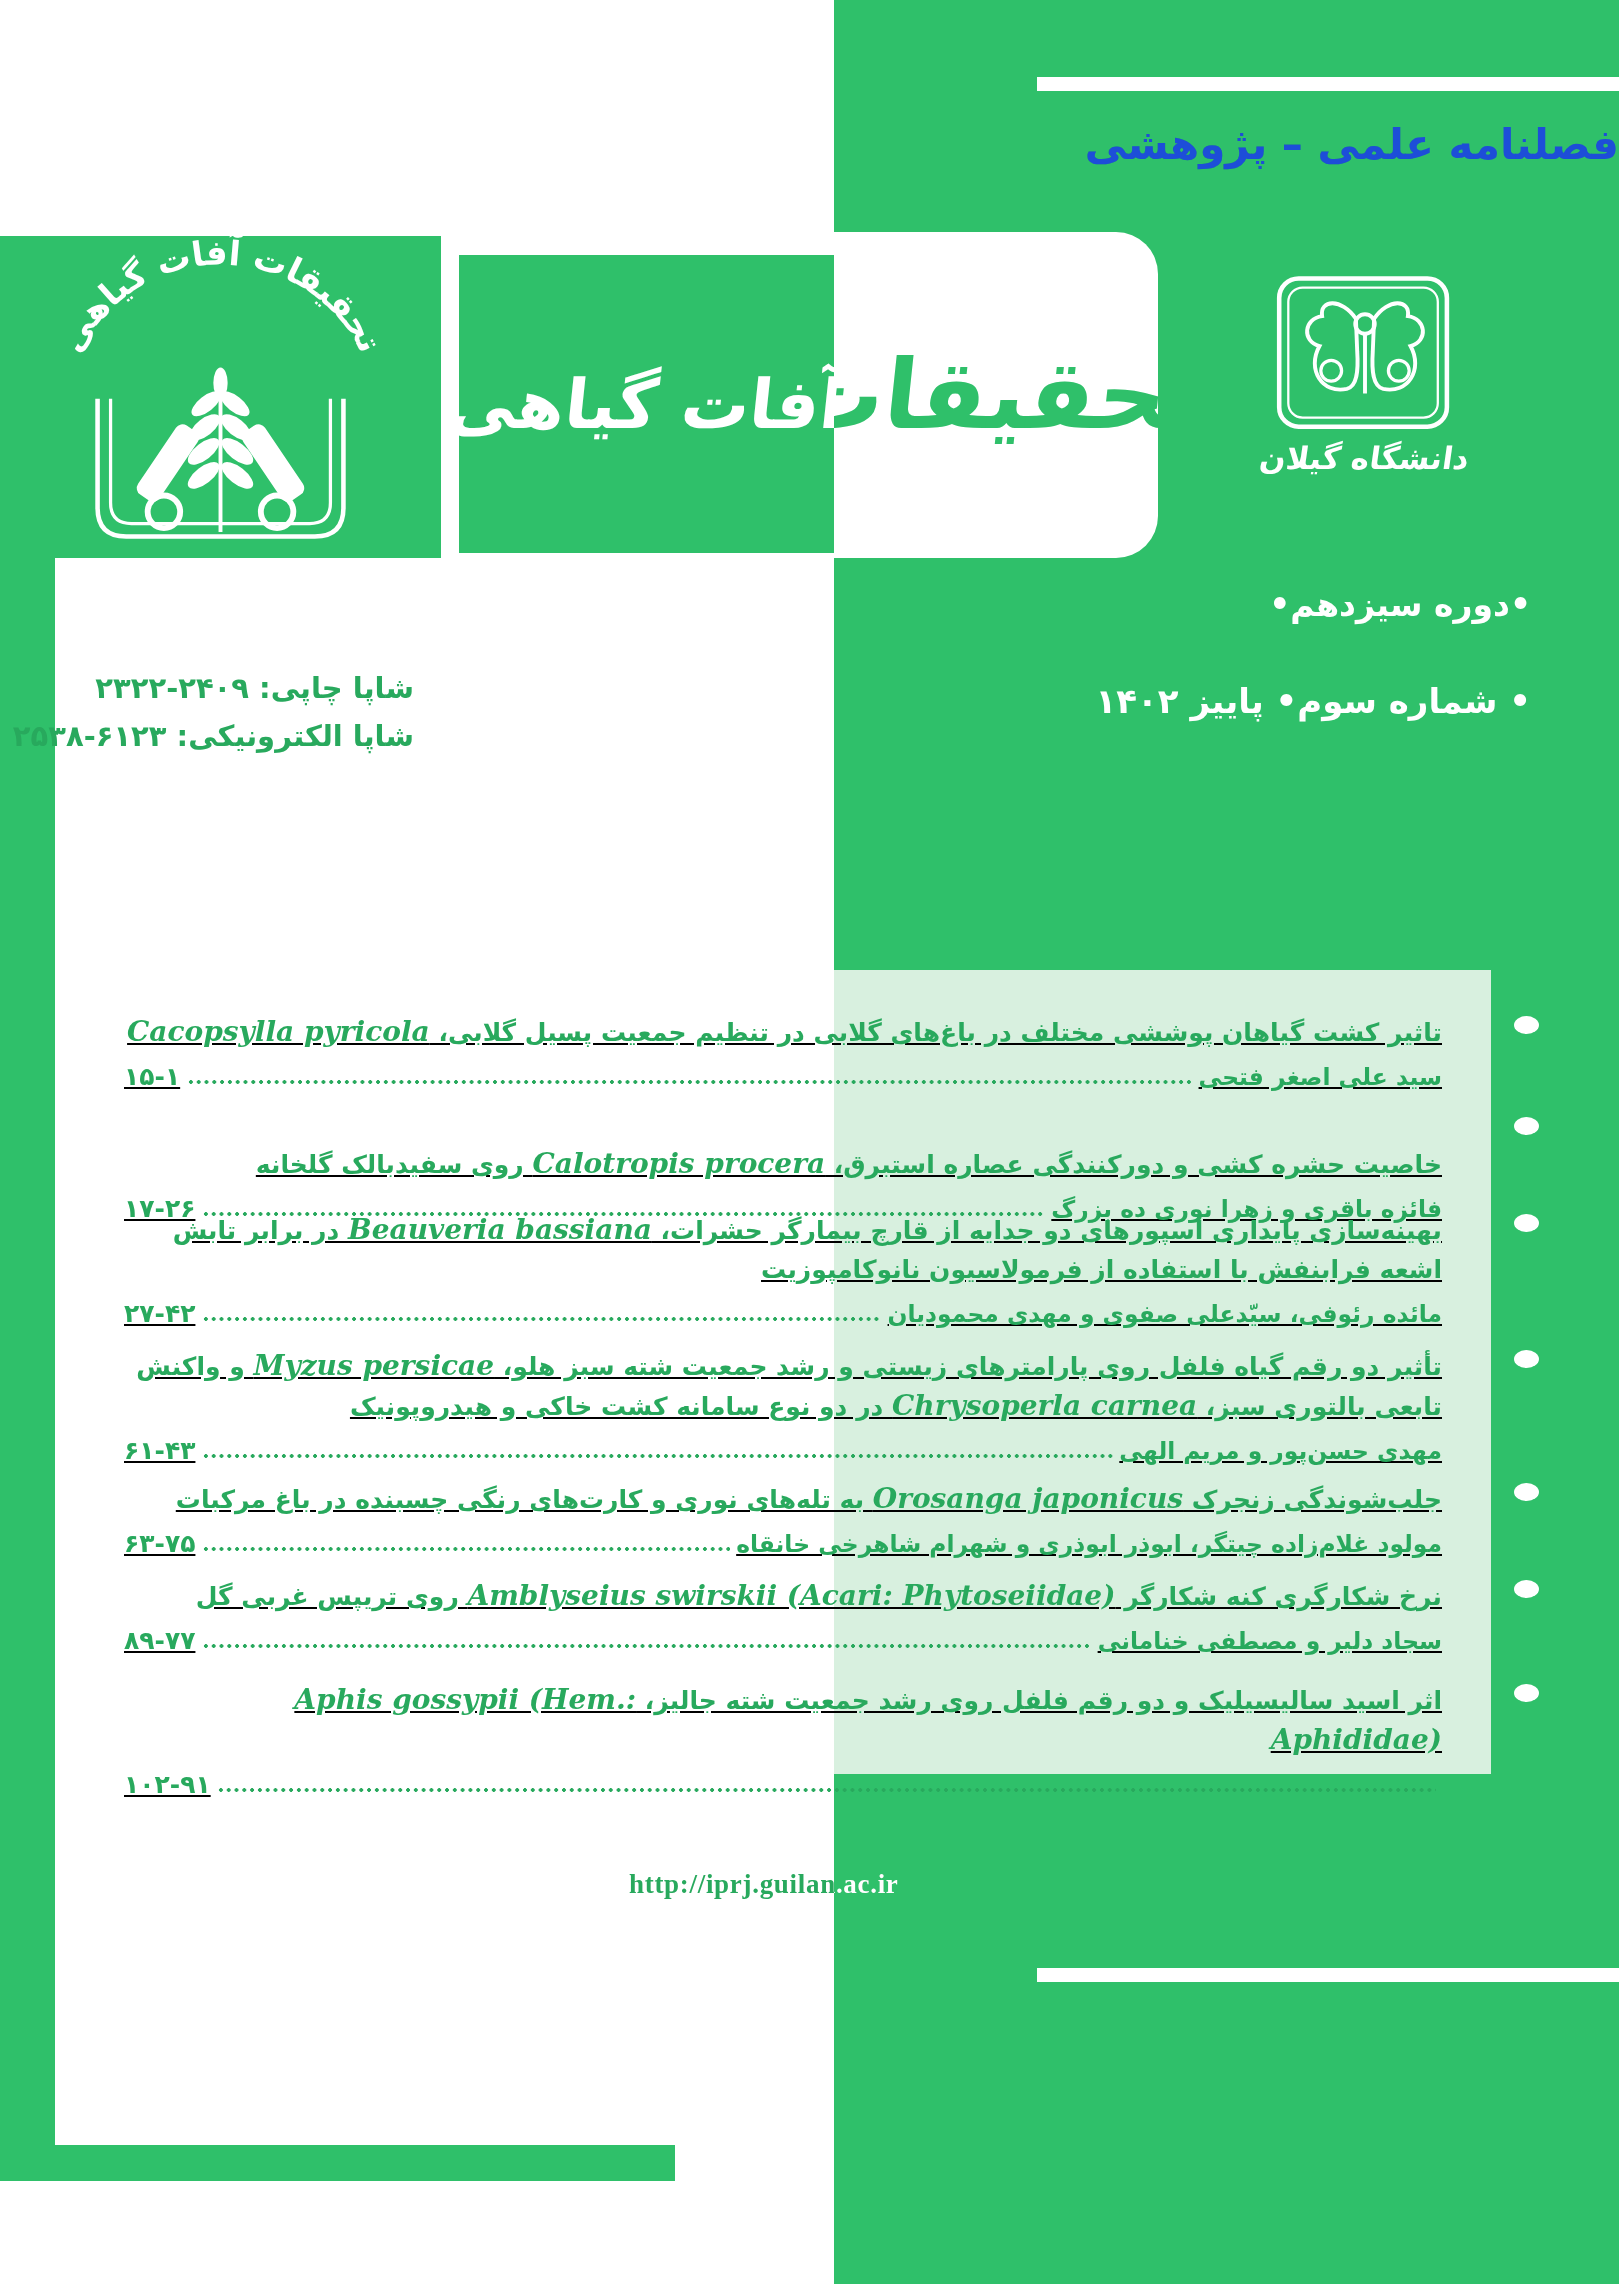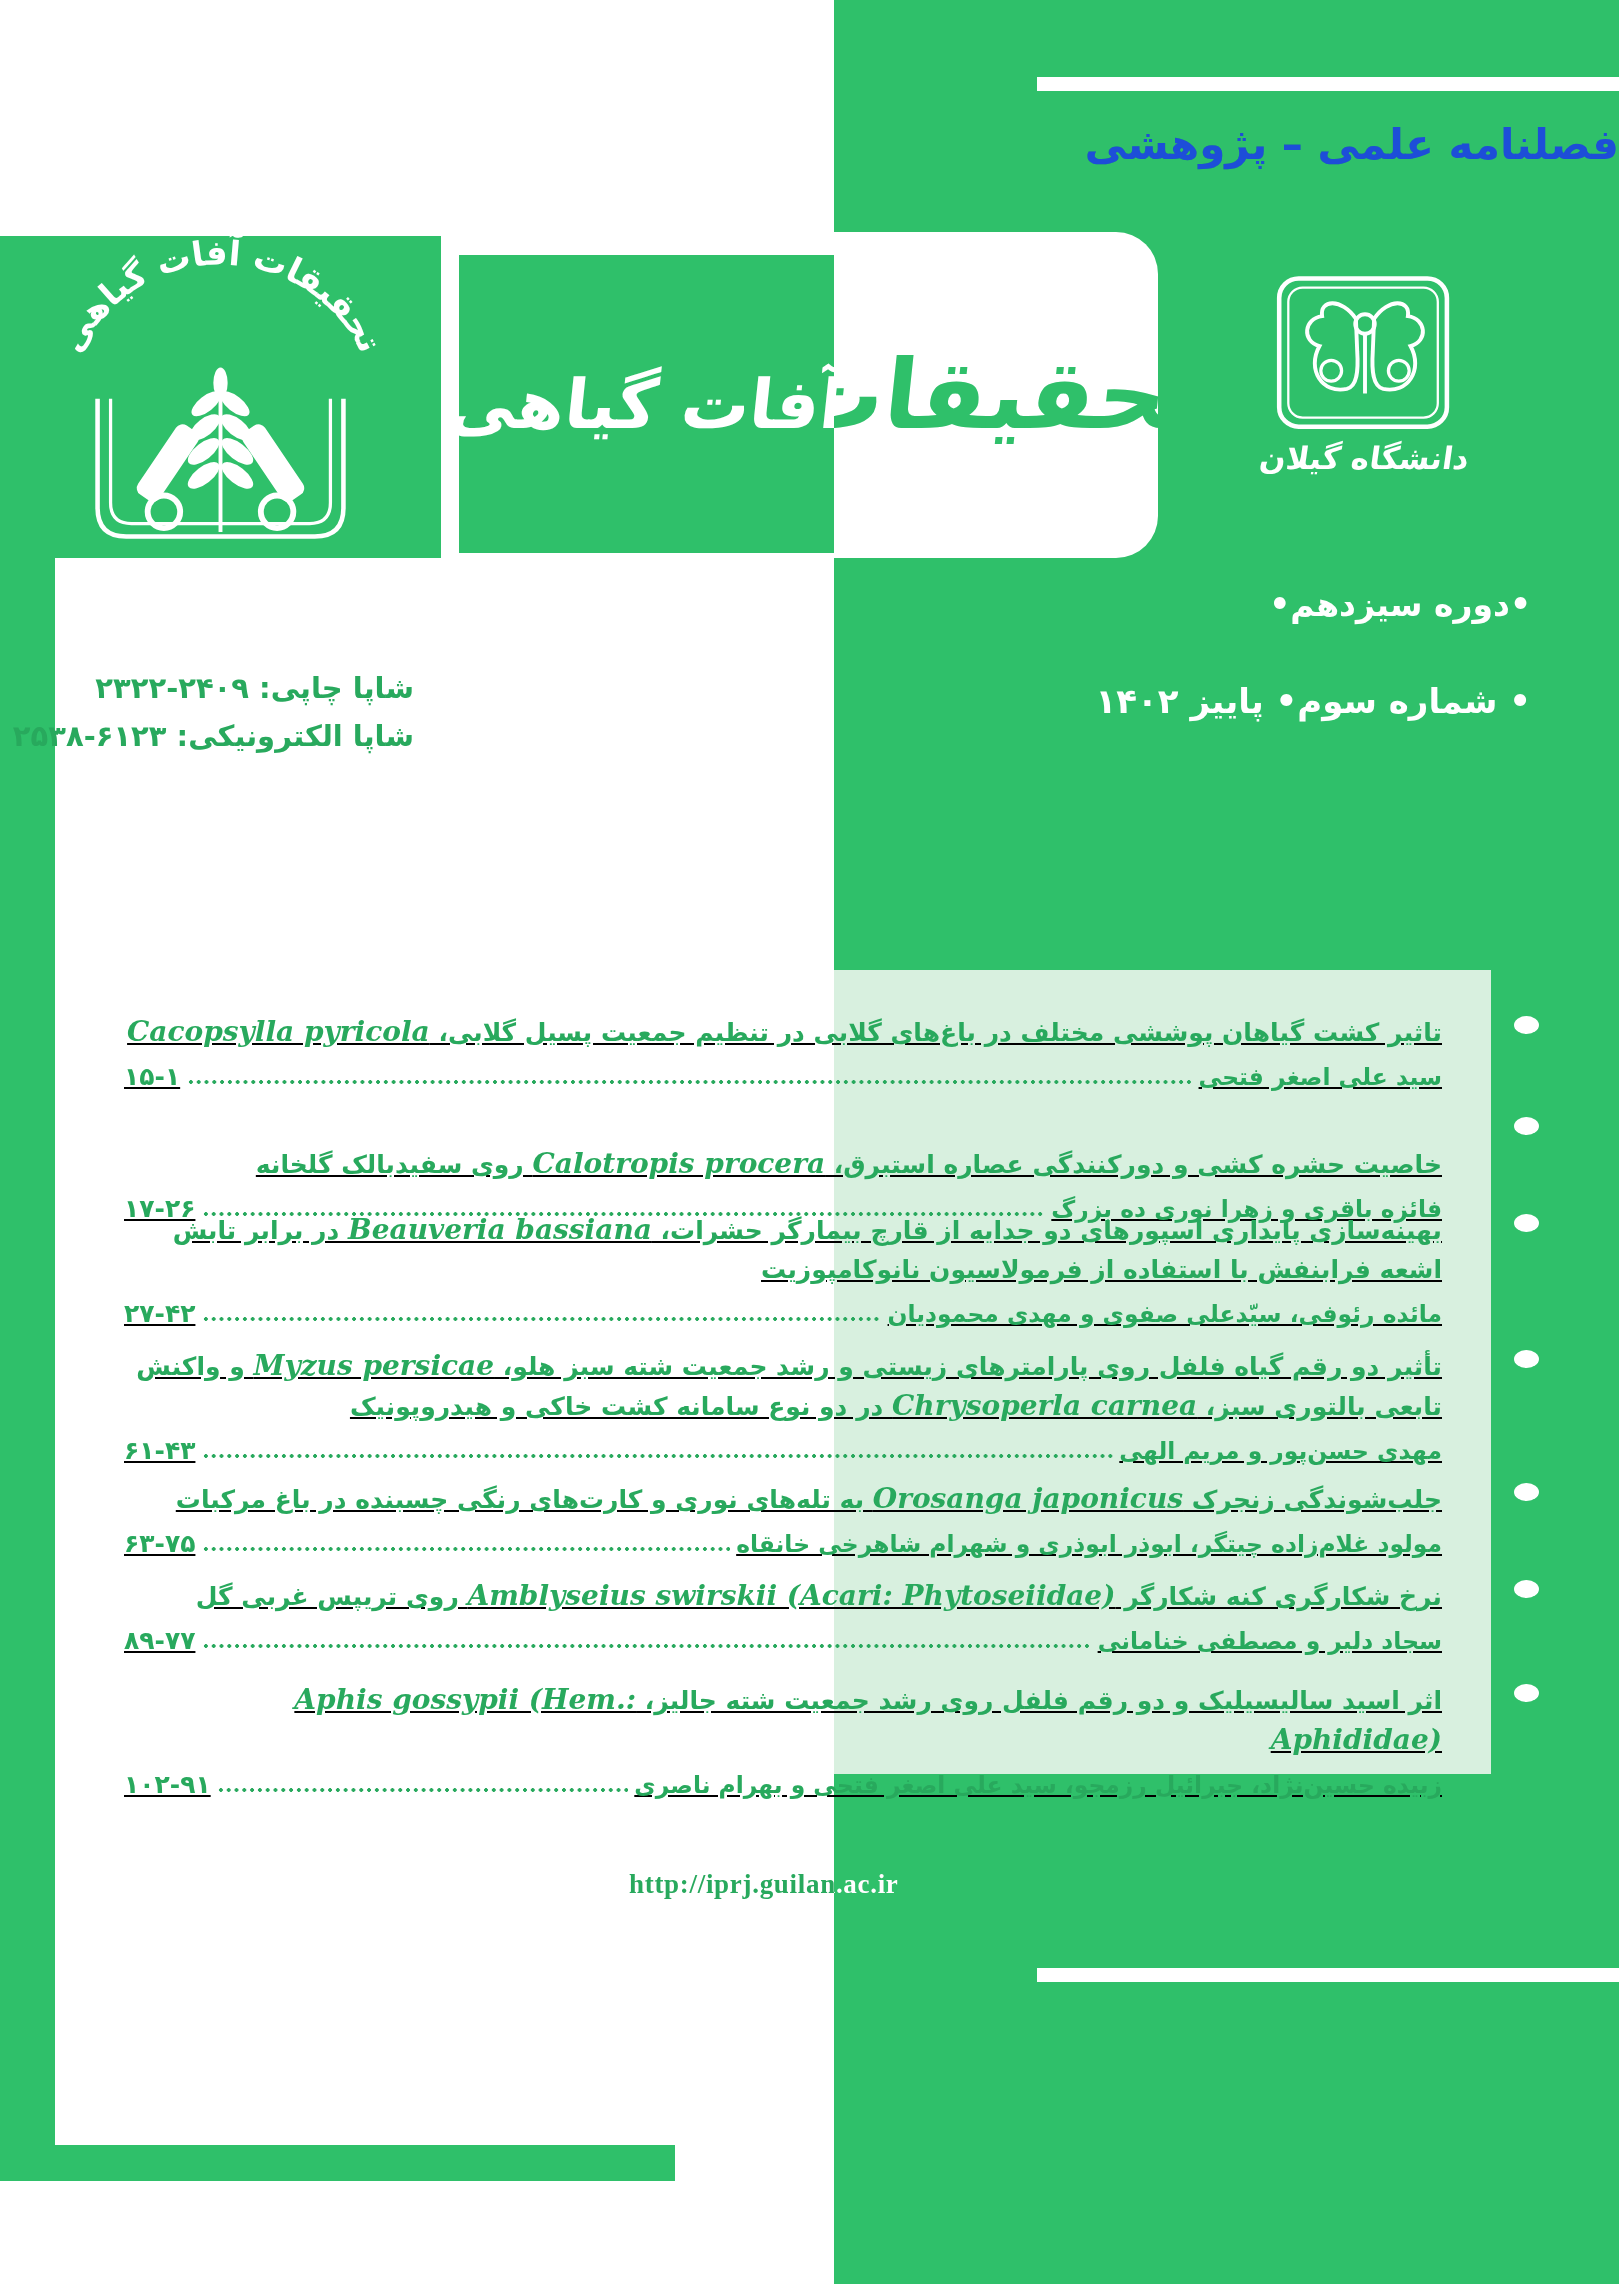--- a/index.html
+++ b/index.html
@@ -210,21 +210,20 @@
         <div class="t-title"><span>نرخ شکارگری کنه شکارگر </span><span class="latin" dir="ltr">Amblyseius swirskii (Acari: Phytoseiidae)</span><span> روی تریپس غربی گل</span></div>
         <div class="author-row">
           <span class="authors">سجاد دلیر و مصطفی خنامانی</span>
           <span class="leader"></span>
           <span class="pagenum num">۸۹-۷۷</span>
         </div>
       </div>
       <div class="abs toc-entry" style="top: 1680px;">
         <div class="t-title"><span>اثر اسید سالیسیلیک و دو رقم فلفل روی رشد جمعیت شته جالیز، </span><span class="latin" dir="ltr">Aphis gossypii (Hem.: Aphididae)</span></div>
         <div class="author-row">
-          <span class="authors">زبیده حسین‌نژاد، جبرائیل رزمجو، سید علی اصغر فتحی و  بهرام ناصری</span>
           <span class="leader"></span>
           <span class="pagenum num">۱۰۲-۹۱</span>
         </div>
       </div>
     </div>
 
   <div class="abs split-layer-wrap" id="url-wrap">
     <div class="split-copy clip-left url-text">
       <span class="url-green">http://iprj.guilan.ac.ir</span>
     </div>

